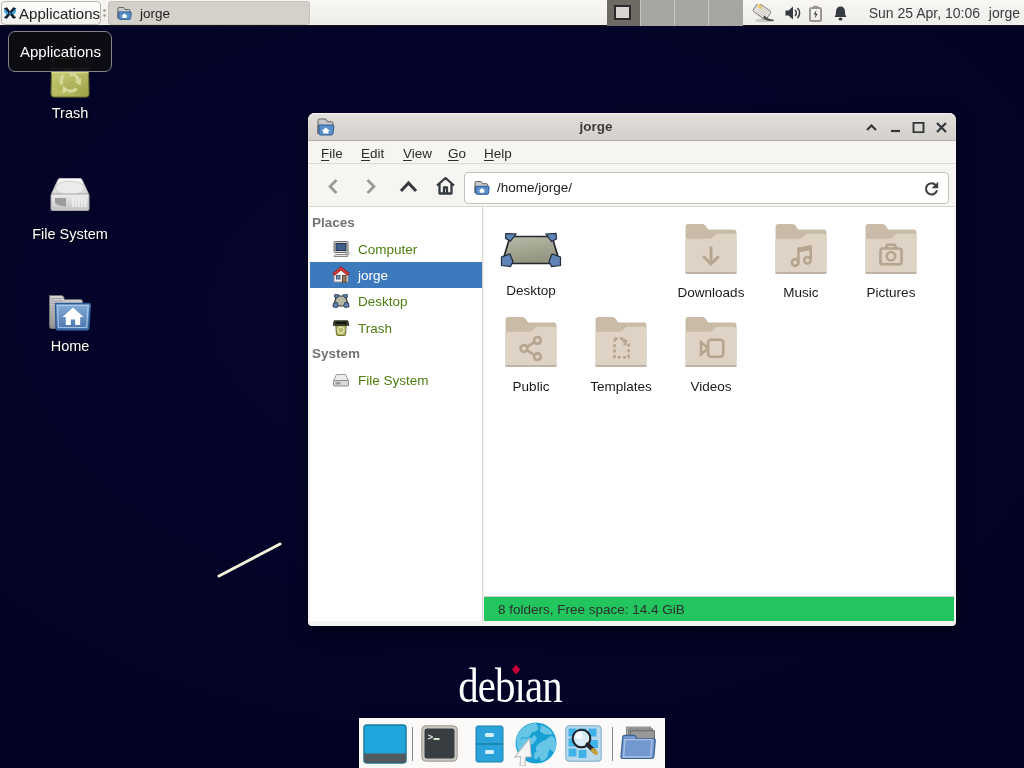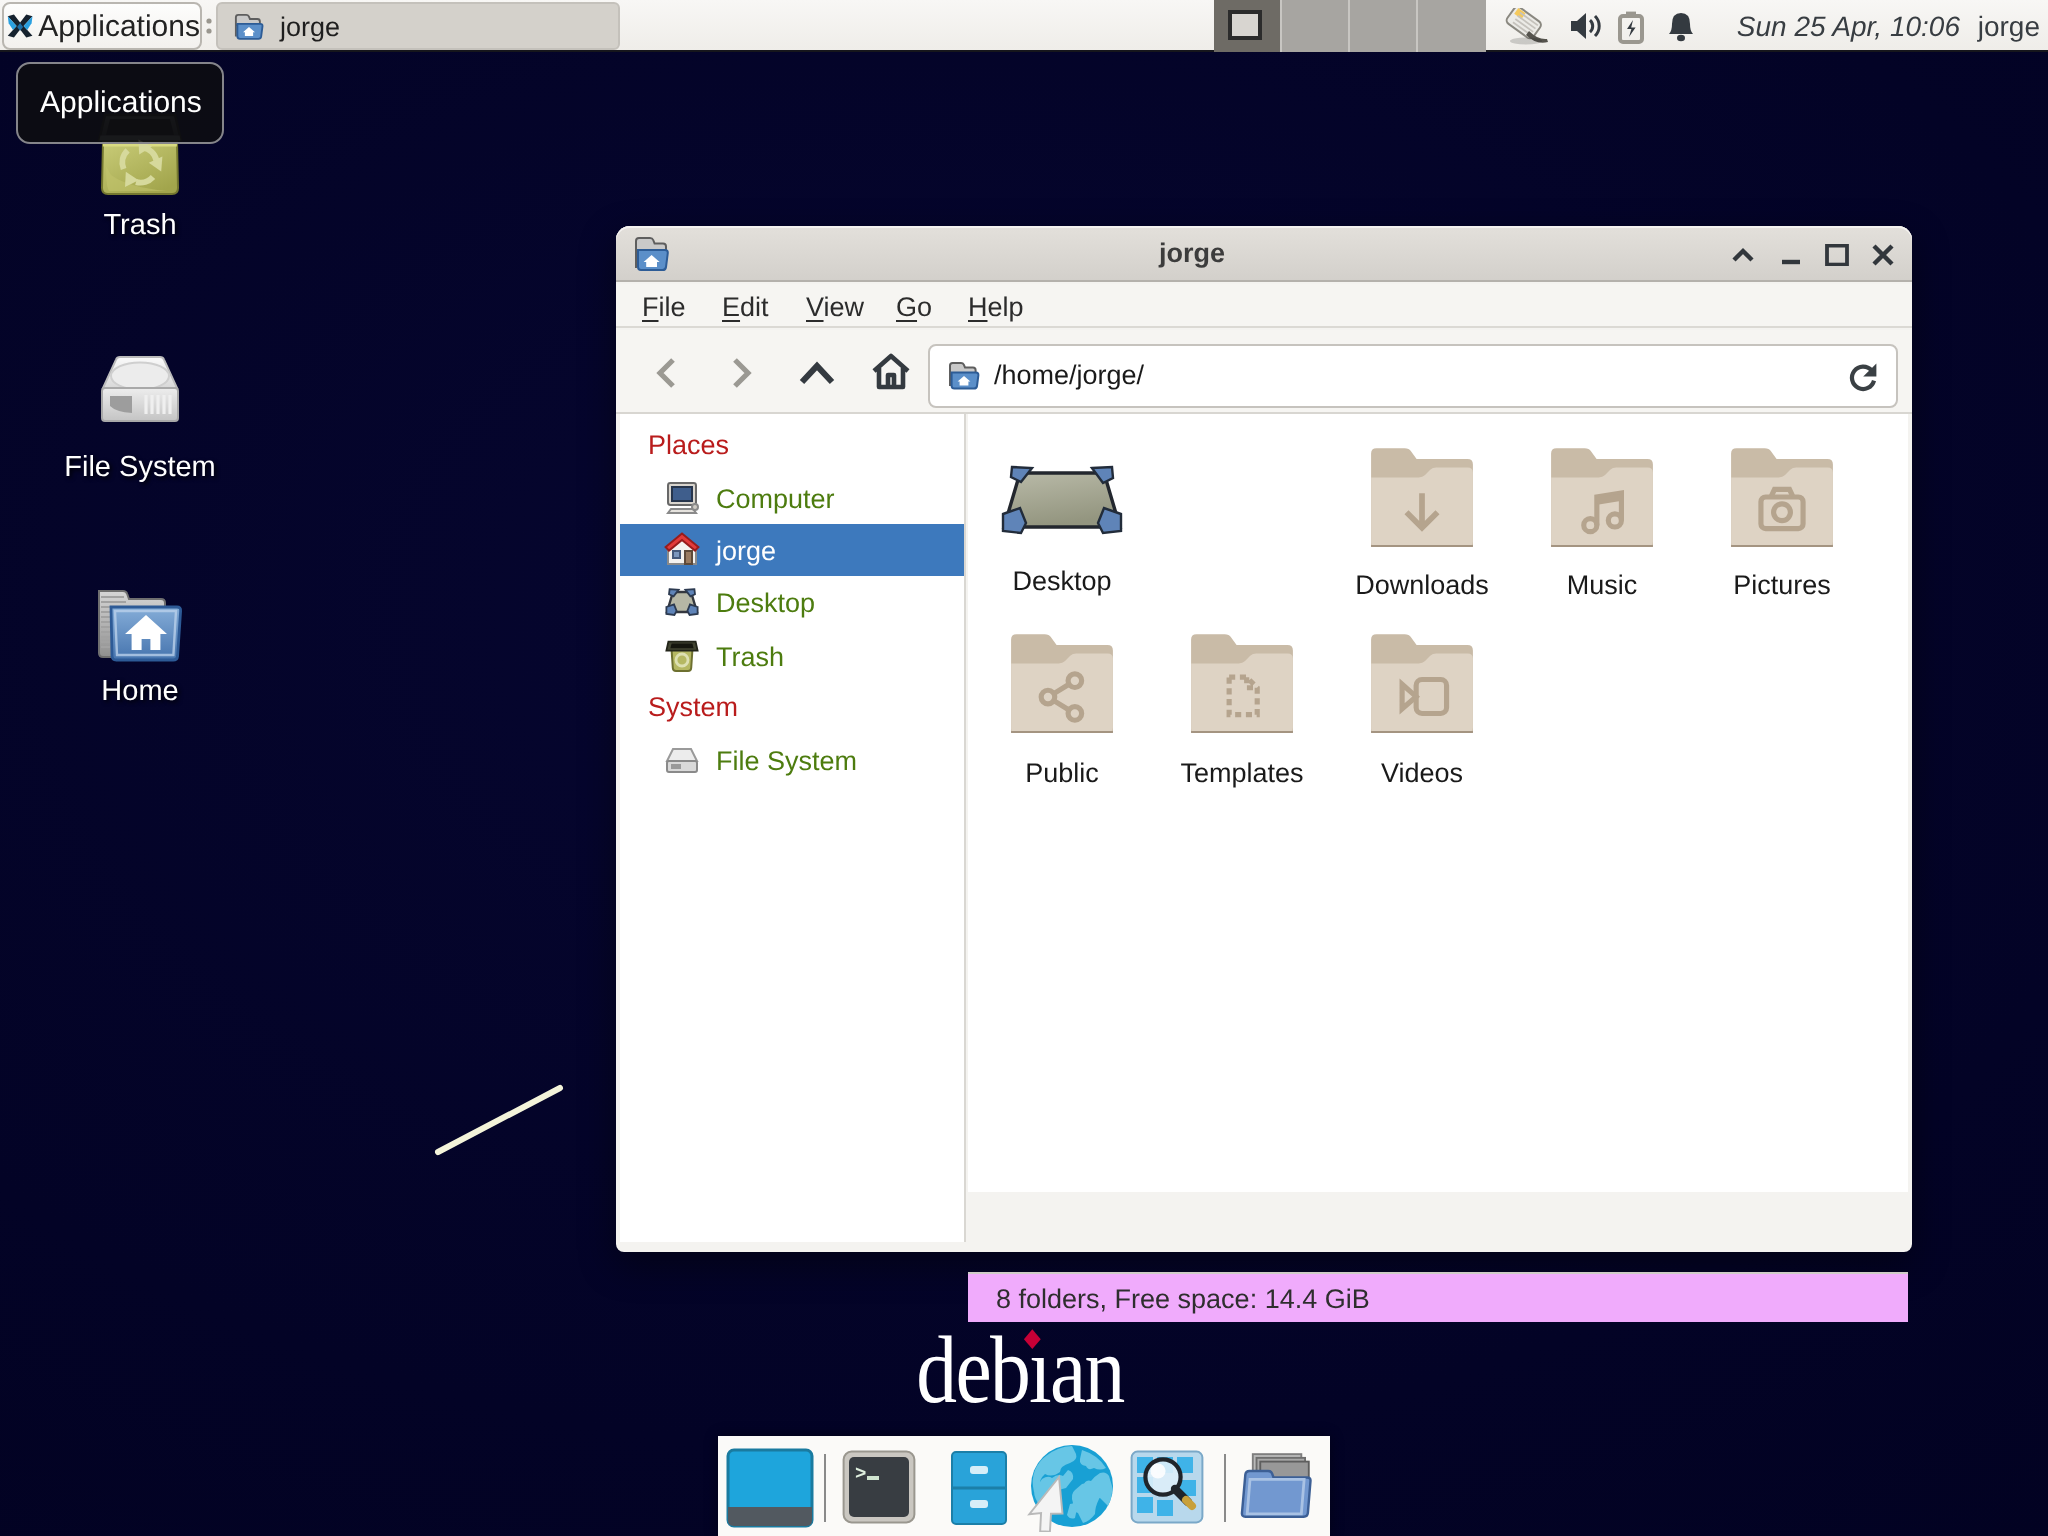--- a/index.html
+++ b/index.html
@@ -21,21 +21,21 @@
 #taskbtn { position:absolute; left:108px; top:1px; width:202px; height:24px;
   background:#d4d1cb; border:1px solid #c4c1bb; border-radius:3px;
   display:flex; align-items:center; }
 #taskbtn span { font-size:13.5px; color:#1e1e1e; margin-left:7px; }
 #pager { position:absolute; left:607px; top:0; height:26px; display:flex; }
 .ws { width:34px; height:26px; background:#a7a5a1; border-right:1px solid #c8c6c2; }
 .ws.active { background:#6e6b65; position:relative; }
 .ws.active .mini { position:absolute; left:7px; top:5px; width:17px; height:15px;
   background:#d8d5d0; border:2px solid #2b2b2b; }
 #clock { position:absolute; right:44px; top:0; height:26px; line-height:26px;
-  font-size:14px; color:#383d42;font-style:italic; }
+  font-size:14px; color:#383d42; }
 #puser { position:absolute; right:4px; top:0; height:26px; line-height:26px;
   font-size:14px; color:#383d42; }
 .tray { position:absolute; top:5px; }
 
 
 #tooltip { position:absolute; left:8px; top:31px; width:104px; height:41px;
   background:rgba(14,14,16,0.85); border:1px solid #85858a; border-radius:7px;
   color:#fff; font-size:15px; display:flex; align-items:center; z-index:60; }
 #tooltip span { margin-left:11px; }
 
@@ -66,31 +66,31 @@
 #pathbar { position:absolute; left:156px; top:7px; width:485px; height:32px;
   background:#fff; border:1px solid #c6c3be; border-radius:4px; }
 #pathtext { position:absolute; left:32px; top:0; height:30px; line-height:30px;
   font-size:13.5px; color:#1a1a1a; }
 #winbody { position:absolute; left:2px; top:94px; width:644px; height:414px; }
 #sidebar { position:absolute; left:0; top:0; width:173px; height:414px;
   background:#fff; border-right:1px solid #d9d7d2; }
 .srow { position:absolute; left:0; width:172px; height:26px; display:flex;
   align-items:center; }
 .srow .txt { font-size:13.5px; color:#4d7c0f; margin-left:8px; }
-.srow.head .txt { font-weight:normal; margin-left:14px; color:#b91c1c; }
+.srow.head .txt { font-weight:bold; margin-left:2px; color:#737373; }
 .srow.sel { background:#3d79bd; }
 .srow.sel .txt { color:#fff; }
 .srow svg { margin-left:22px; flex-shrink:0; }
 #mainarea { position:absolute; left:174px; top:0; width:470px; height:389px;
   background:#fff; }
 .fitem { position:absolute; width:86px; text-align:center; }
 .fitem svg { display:block; margin:0 auto; }
 .fitem .flbl { font-size:13.5px; color:#1a1a1a; }
 #statusbar { position:absolute; left:174px; top:389px; width:470px; height:25px;
-  background:#f0abfc; border-top:1px solid #cfccc7;margin-top:40px; }
+  background:#22c55e; border-top:1px solid #cfccc7; }
 #statusbar span { position:absolute; left:14px; top:0; height:25px; line-height:25px;
   font-size:13.5px; color:#2e2e2e; }
 
 
 #debian { position:absolute; left:-2px; top:658px; width:1024px; text-align:center;
   font-family:"Liberation Serif", serif; font-size:48px; color:#fff;
   letter-spacing:-1px; }
 #dock { position:absolute; left:359px; top:718px; width:306px; height:50px;
   background:#fbfaf8; box-shadow:0 0 6px rgba(0,0,0,0.4); }
 #dock svg { position:absolute; }

